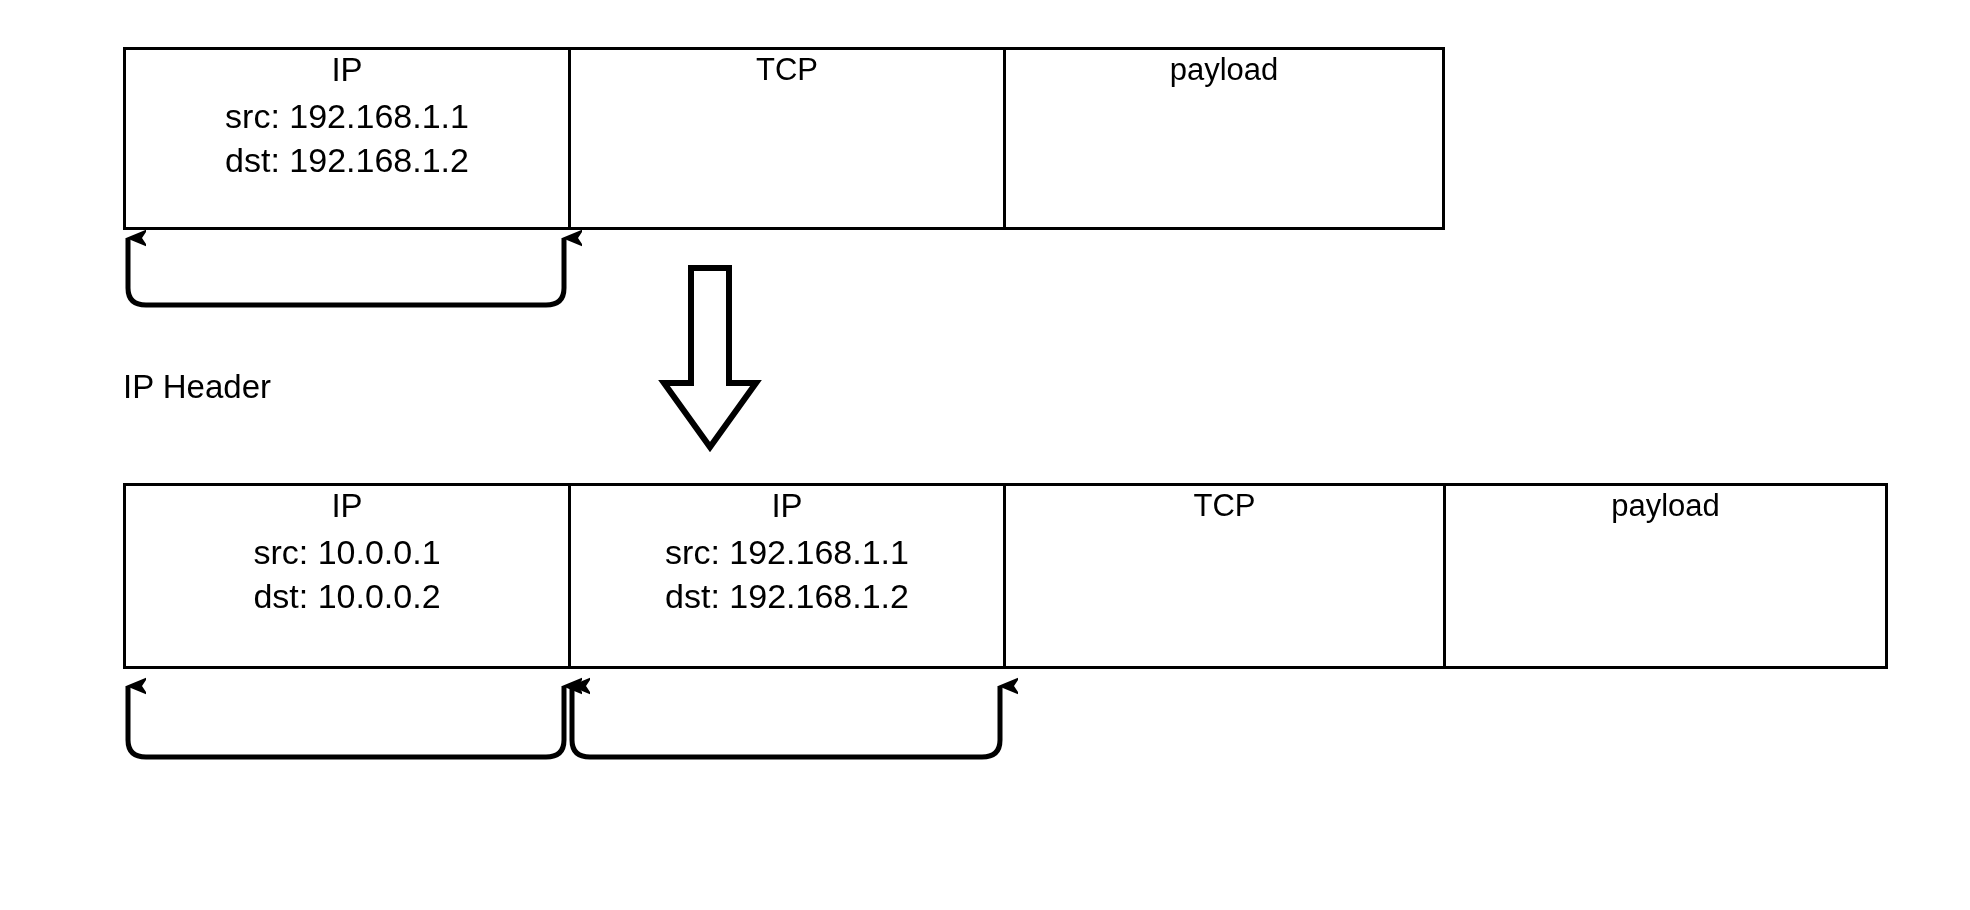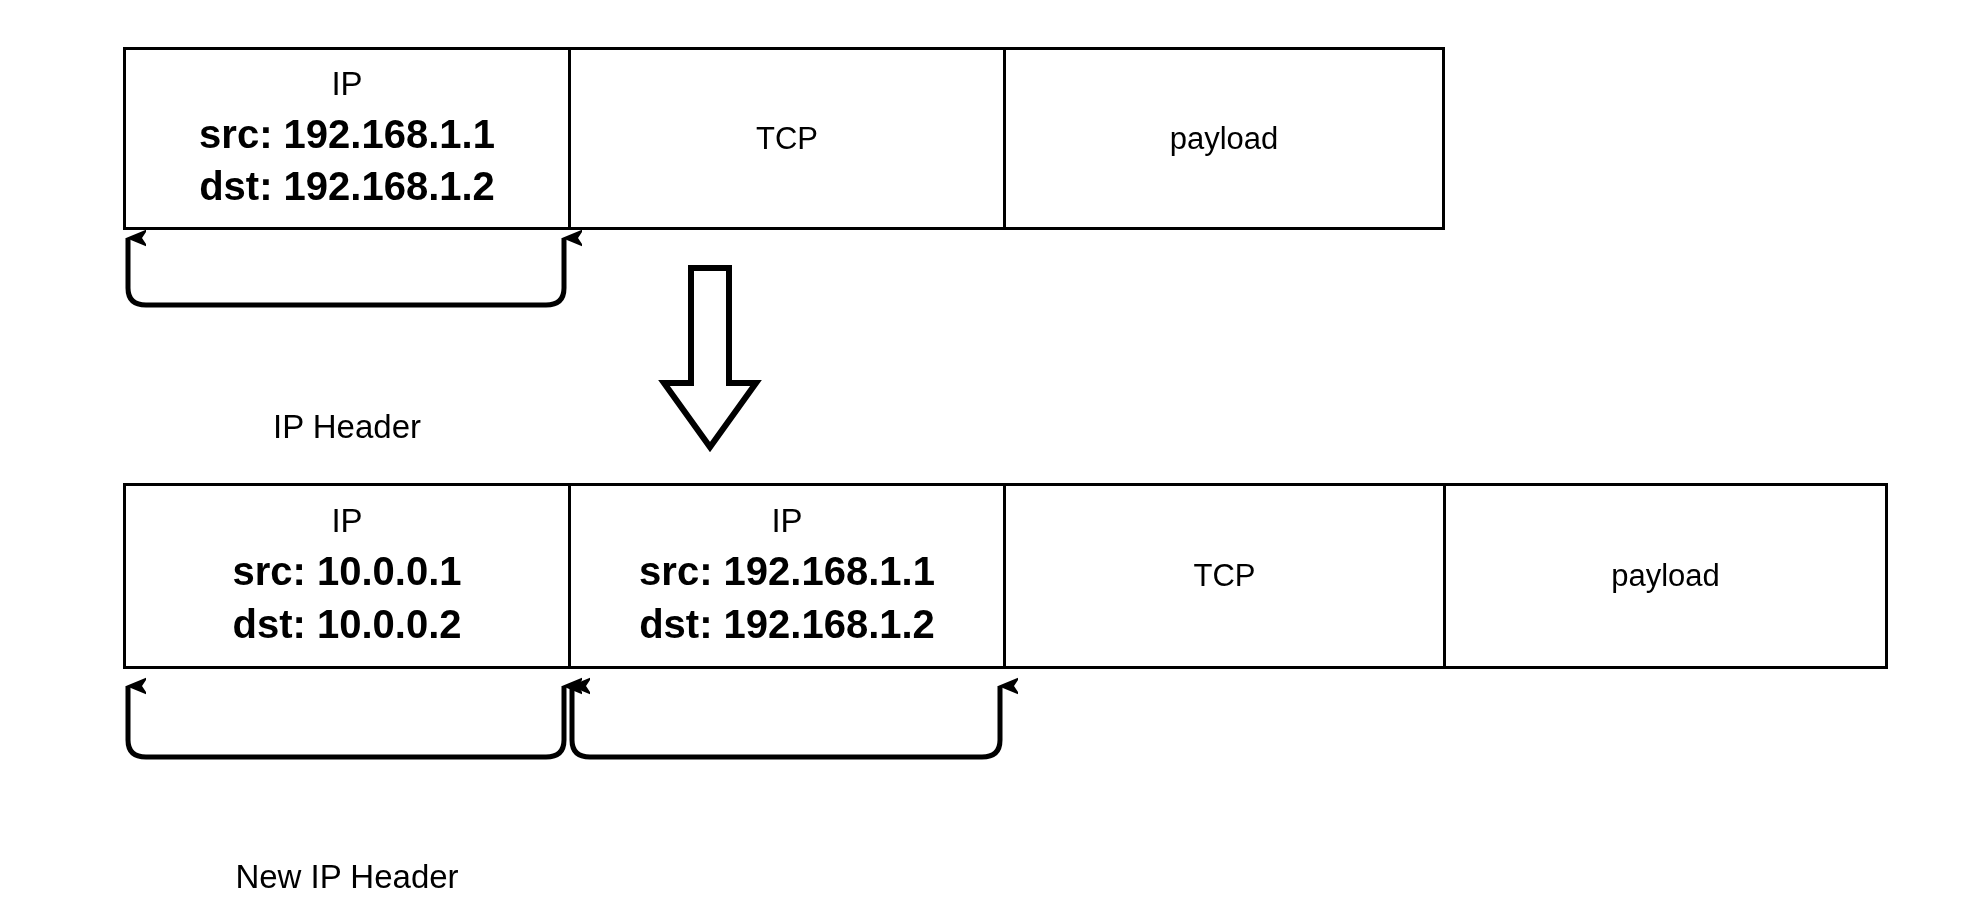--- a/index.html
+++ b/index.html
@@ -16,53 +16,52 @@
     font-family: "Liberation Sans", sans-serif;
   }
   .pkt-box {
     position: absolute;
     box-sizing: border-box;
     border: 3px solid #000000;
     background: #ffffff;
     display: flex;
     flex-direction: column;
     align-items: center;
-    justify-content: center;
+    justify-content: flex-start;
   }
   
   .pkt-label-plain {
     font-size: 31px;
     color: #000000;
     line-height: 1.28;
     font-weight: 400;
     white-space: nowrap;
   }
   .pkt-title {
     font-size: 33px;
     color: #000000;
     font-weight: 400;
     line-height: 1.2;
     white-space: nowrap;
     margin-bottom: 4px;
   }
   .pkt-field {
-    font-size: 40px;
+    font-size: 34px;
     color: #000000;
-    font-weight: bold;
+    font-weight: normal;
     line-height: 1.32;
     white-space: nowrap;
   }
   .brace-label {
     position: absolute;
     font-size: 33px;
     color: #000000;
     font-weight: 400;
     white-space: nowrap;
-    text-align: center;
-    margin-top: 40px;
+    text-align: left;
   }
   svg.overlay {
     position: absolute;
     left: 0;
     top: 0;
     width: 1970px;
     height: 910px;
     pointer-events: none;
   }
 </style>
@@ -100,21 +99,20 @@
   <div class="pkt-box" style="left:1003px; top:483px; width:443px; height:186px;">
     <div class="pkt-label-plain">TCP</div>
   </div>
 
   <div class="pkt-box" style="left:1443px; top:483px; width:445px; height:186px;">
     <div class="pkt-label-plain">payload</div>
   </div>
 
   <div class="brace-label" style="left:123px; top:368px; width:448px;">IP Header</div>
 
-  <div class="brace-label" style="left:123px; top:818px; width:448px;">New IP Header</div>
 
 
   <svg class="overlay" viewBox="0 0 1970 910">
     <defs>
       <marker id="barb-up" markerWidth="18" markerHeight="20" refX="9" refY="2" orient="auto-start-reverse" markerUnits="userSpaceOnUse">
         <path d="M 9 0 L 18 22 L 9 16 L 0 22 Z" fill="#000000"></path>
       </marker>
     </defs>
 
     <g>

